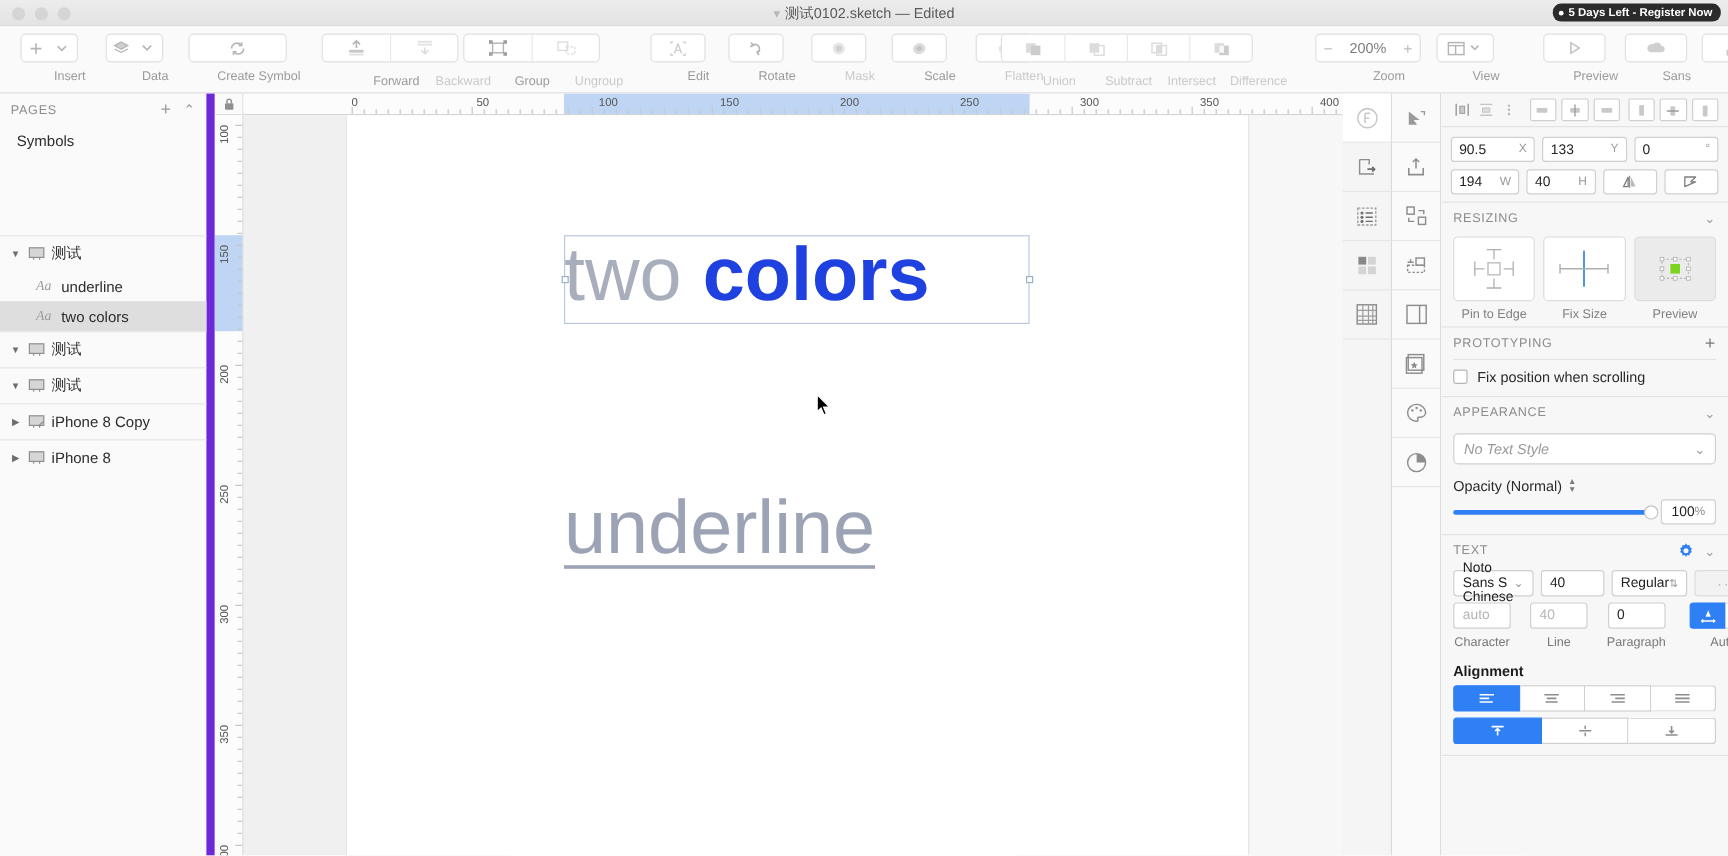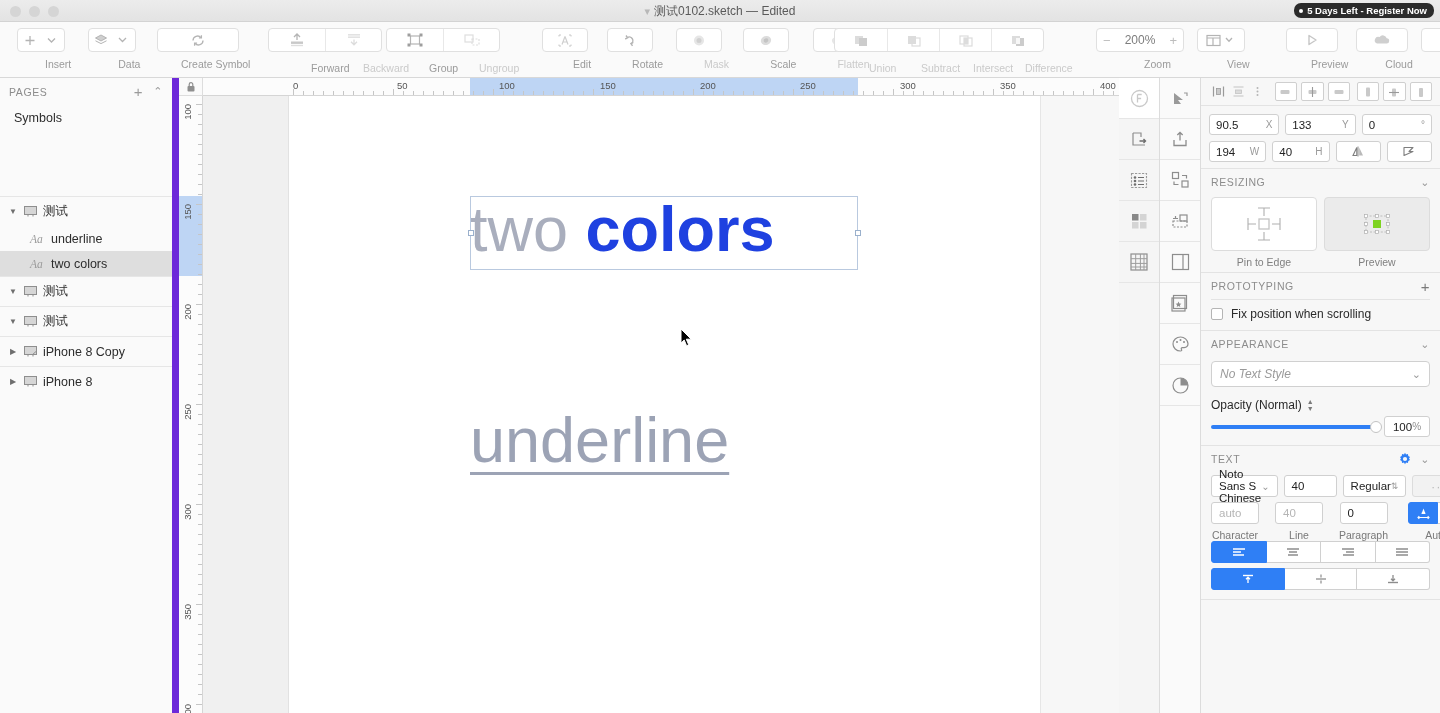--- a/index.html
+++ b/index.html
@@ -466,21 +466,21 @@
             </svg>
         </div>
         <div class="tlabel">Preview</div>
       </div>
       <div class="titem" style="margin-left:2px;">
         <div class="tbtn" style="width:52px;">
           <svg width="20" height="14" viewBox="0 0 20 14">
               <path d="M5.5 10.5h9a2.6 2.6 0 00.2-5.2A4 4 0 007.6 4 3 3 0 005 10.5z" fill="#cfcfcf"></path>
             </svg>
         </div>
-        <div class="tlabel">Cloud</div>
+        <div class="tlabel">Sans</div>
       </div>
       <div class="titem" style="margin-left:2px;">
         <div class="tbtn" style="width:52px;">
           <svg width="16" height="15" viewBox="0 0 16 15">
               <path d="M8 2v7M5.4 4.5L8 2l2.6 2.5" stroke="#c6c6c6" stroke-width="1.3" fill="none"></path>
               <path d="M3.5 8.5v4h9v-4" stroke="#c6c6c6" stroke-width="1.3" fill="none"></path>
             </svg>
         </div>
         <div class="tlabel">Export</div>
       </div>
@@ -953,20 +953,30 @@
         <div class="resize-box">
           <svg width="52" height="40" viewBox="0 0 52 40">
               <rect x="21" y="15" width="10" height="10" fill="none" stroke="#c4c4c4" stroke-width="1.3"></rect>
               <path d="M26 4v8M26 28v8M10 20h8M34 20h8" stroke="#b0b0b0" stroke-width="1.1"></path>
               <path d="M20 4h12M20 36h12M10 14v12M42 14v12" stroke="#b0b0b0" stroke-width="1.1"></path>
             </svg>
         </div>
         <div class="resize-lab">Pin to Edge</div>
       </div>
       <div class="resize-cell">
+        <div class="resize-box">
+          <svg width="56" height="40" viewBox="0 0 56 40">
+              <path d="M28 5v30" stroke="#4a90e2" stroke-width="1.6"></path>
+              <path d="M8 20h40" stroke="#b0b0b0" stroke-width="1.2"></path>
+              <path d="M8 16v8M48 16v8" stroke="#b0b0b0" stroke-width="1.2"></path>
+            </svg>
+        </div>
+        <div class="resize-lab">Fix Size</div>
+      </div>
+      <div class="resize-cell">
         <div class="resize-box gray">
           <svg width="46" height="30" viewBox="0 0 46 30">
               <rect x="12" y="7" width="22" height="16" fill="none" stroke="#b8b8b8" stroke-width=".9" stroke-dasharray="2 1.6"></rect>
               <rect x="19" y="11" width="8" height="8" fill="#7ed321"></rect>
               <g fill="#fff" stroke="#b0b0b0" stroke-width=".7">
                 <rect x="10.5" y="5.5" width="3" height="3"></rect>
                 <rect x="21.5" y="5.5" width="3" height="3"></rect>
                 <rect x="32.5" y="5.5" width="3" height="3"></rect>
                 <rect x="10.5" y="13.5" width="3" height="3"></rect>
                 <rect x="32.5" y="13.5" width="3" height="3"></rect>
@@ -1088,20 +1098,21 @@
             <svg width="17" height="15" viewBox="0 0 17 15">
                 <rect x="3.5" y="3" width="10" height="9" fill="none" stroke="#8d8d8d" stroke-width="1.1"></rect>
                 <path d="M2 2.5h3M12 2.5h3M2 12.5h3M12 12.5h3" stroke="#8d8d8d" stroke-width="1.1"></path>
               </svg>
           </div>
         </div>
         <div class="clp-lab">Auto</div>
       </div>
     </div>
 
+    <div class="align-title">Alignment</div>
     <div class="align-seg">
       <div class="on">
         <svg width="16" height="11" viewBox="0 0 16 11">
             <path d="M2 2h12M2 5h8M2 8h11" stroke="#fff" stroke-width="1.3"></path>
           </svg>
       </div>
       <div>
         <svg width="16" height="11" viewBox="0 0 16 11">
             <path d="M2 2h12M4 5h8M3 8h10" stroke="#8d8d8d" stroke-width="1.3"></path>
           </svg>

